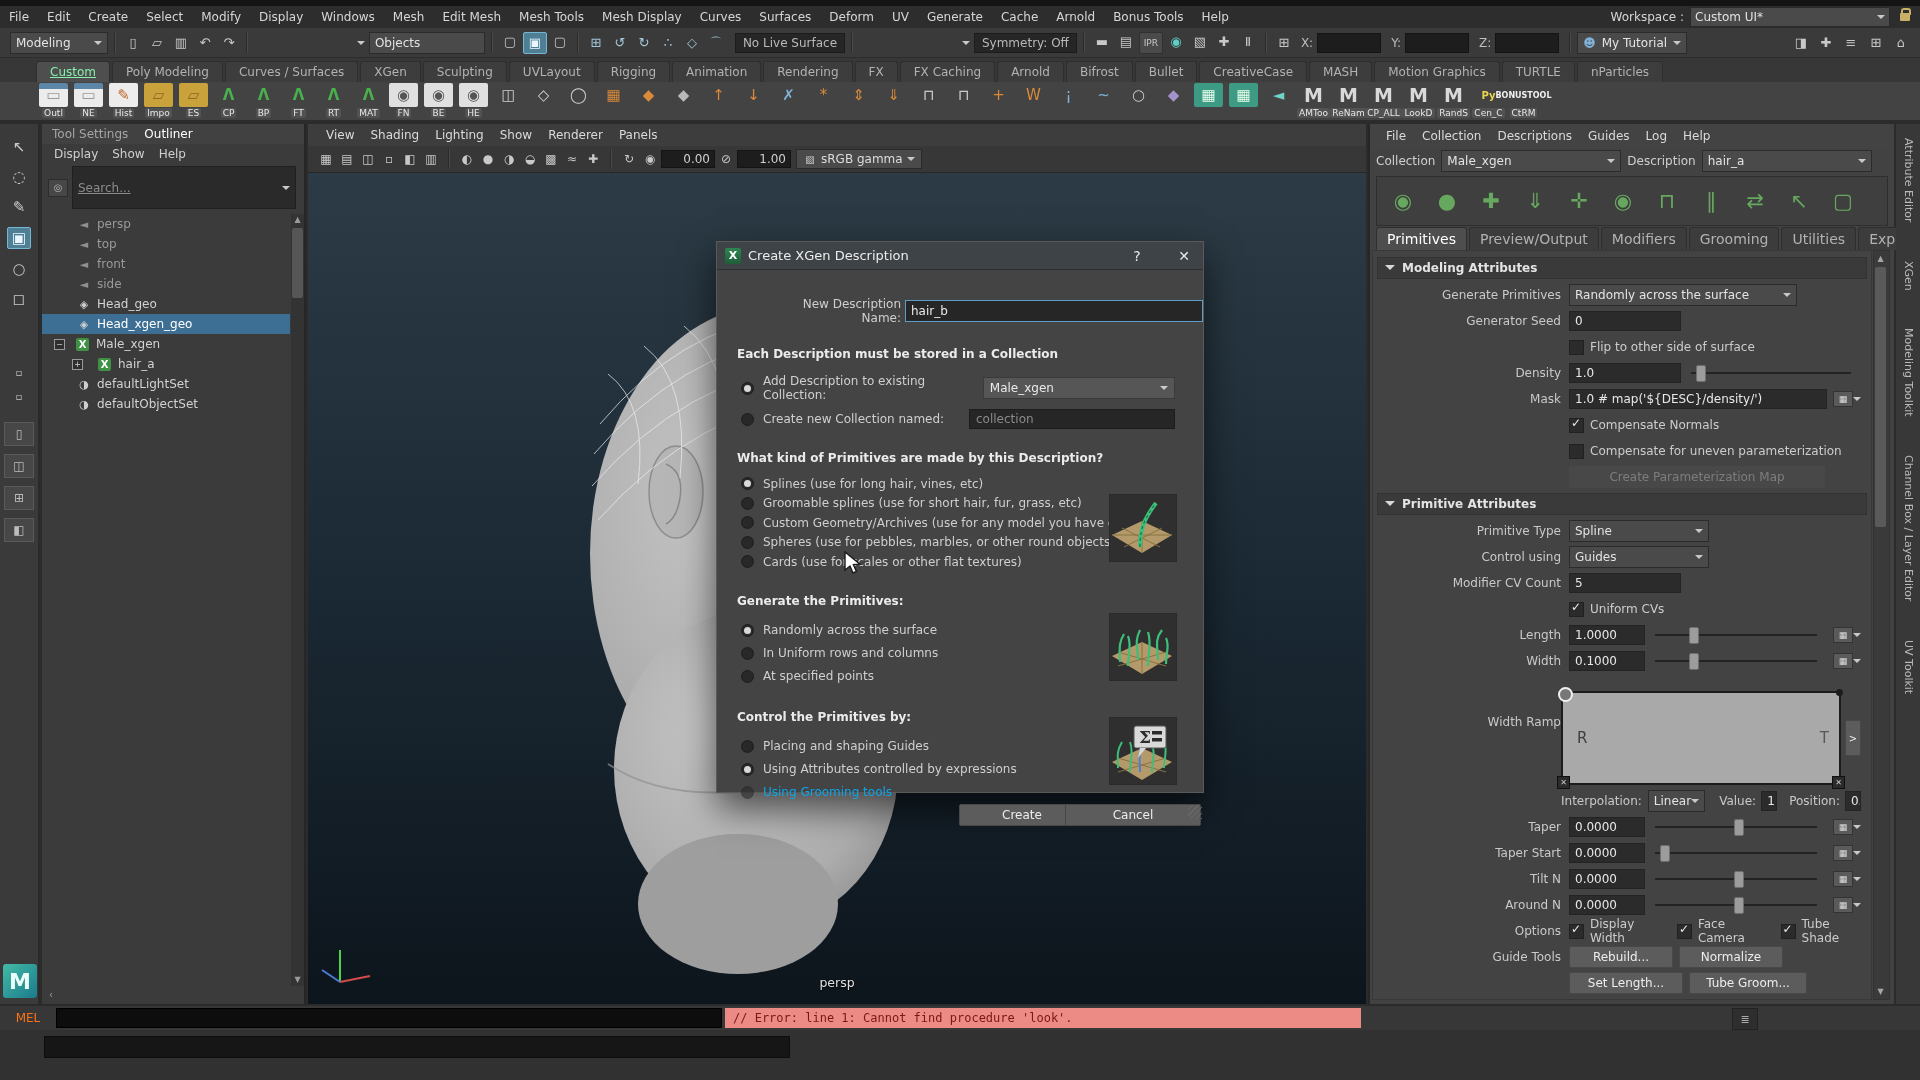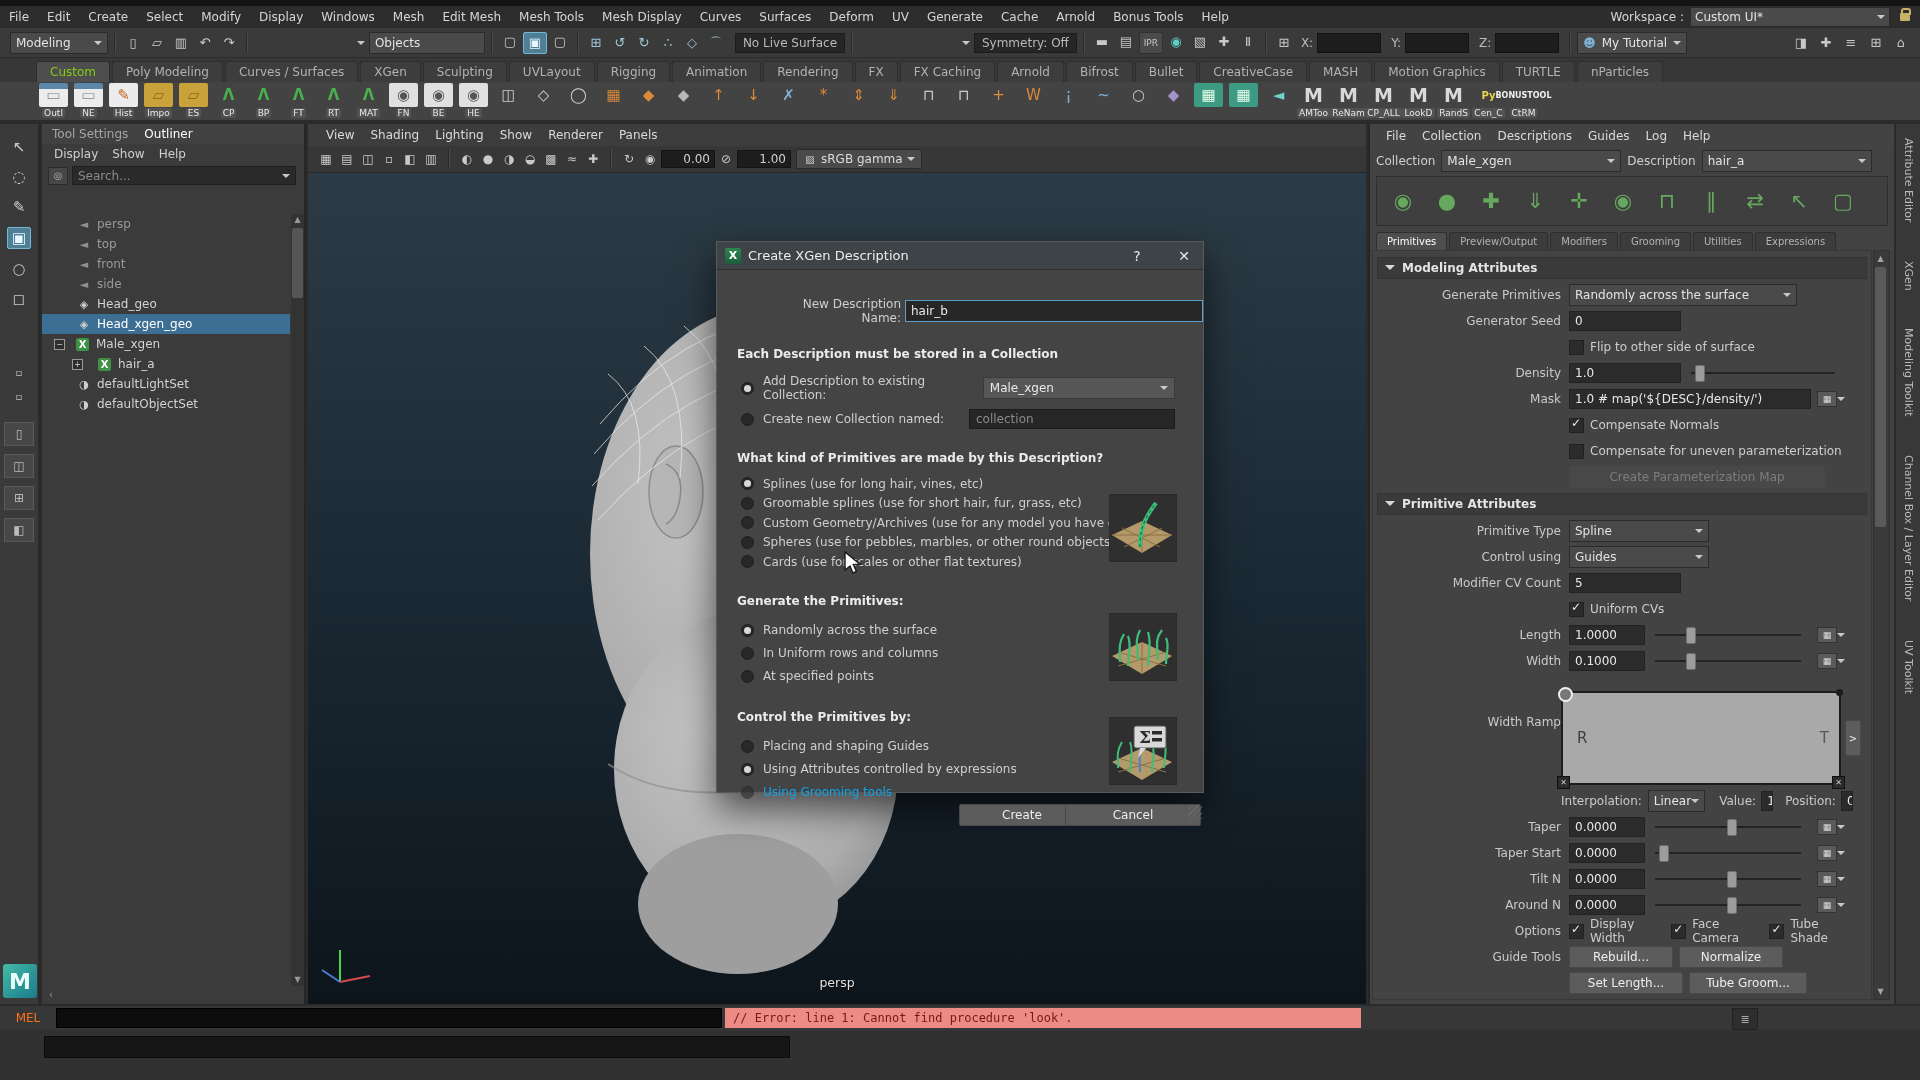--- a/index.html
+++ b/index.html
@@ -23,21 +23,21 @@
   .chip.on{background:#4f7f95;border:1px solid #77b5d4;color:#eaf6ff;}
   .chip.teal{color:#5fd0c8;}
   .chip.txt{font-size:9px;background:#4a4a4a;border:1px solid #303030;}
   .combo{height:20px;background:#4a4a4a;border:1px solid #2b2b2b;display:flex;align-items:center;padding:0 5px;color:#e3e3e3;}
   .sunken{height:18px;background:#262626;border:1px solid #1c1c1c;display:flex;align-items:center;padding:0 7px;color:#b9b9b9;}
   .coordfld{width:62px;height:18px;background:#1d1d1d;border:1px solid #141414;margin-right:4px;}
   .coordlab{color:#bdbdbd;margin:0 4px 0 6px;}
   
   #shelftabs{left:0;top:58px;width:1920px;height:24px;background:#373737;display:flex;align-items:flex-end;padding-left:36px;box-sizing:border-box;gap:2px;}
   .stab{padding:3px 13px;background:#3d3d3d;color:#b2b2b2;border:1px solid #2e2e2e;border-bottom:none;border-radius:3px 3px 0 0;white-space:nowrap;cursor:default;}
-  .stab.on{background:#4e4e4e;color:#84cc16;}
+  .stab.on{background:#4e4e4e;color:#86efac;text-decoration:underline;}
   #shelfrow{left:0;top:82px;width:1920px;height:40px;background:#434343;display:flex;align-items:flex-start;padding-left:36px;box-sizing:border-box;border-bottom:2px solid #2c2c2c;}
   .sitem{display:flex;flex-direction:column;align-items:center;width:35px;flex:none;}
   .sicon{width:29px;height:24px;display:flex;align-items:center;justify-content:center;font-size:15px;border-radius:2px;color:#cfcfcf;margin-top:1px;}
   .slabel{font-size:9px;line-height:10px;color:#e8e8e8;background:#525252;border-radius:2px;padding:0 2px;margin-top:1px;}
   .slabel:empty{display:none;}
   .i-win .sicon{background:linear-gradient(#5d87a8 26%,#ececec 26%);color:#9a9a9a;}
   .i-pencil .sicon{background:#ececec;color:#c06a2c;}
   .i-folder .sicon{background:#c9a23c;color:#8a6d1f;}
   .i-axis .sicon{color:#49b04e;font-weight:bold;}
   .i-eye .sicon{background:#e0e0e0;color:#555;}
@@ -59,21 +59,21 @@
   #toolbox .lay{width:28px;height:22px;border:1px solid #5a5a5a;background:#474747;margin:4px 0;display:flex;align-items:center;justify-content:center;color:#bdbdbd;font-size:12px;}
   #mayalogo{position:absolute;bottom:6px;left:3px;width:34px;height:34px;border-radius:3px;background:linear-gradient(135deg,#43bba6,#1b7a8c);color:#eafcfa;font-weight:bold;font-size:22px;display:flex;align-items:center;justify-content:center;}
   
   #outliner{left:42px;top:124px;width:264px;height:880px;background:#3b3b3b;border-right:2px solid #262626;box-sizing:border-box;}
   #outliner .ptabs{height:20px;display:flex;gap:16px;padding-left:10px;align-items:center;background:#414141;}
   #outliner .ptab{color:#a5a5a5;}
   #outliner .ptab.onp{color:#ffffff;}
   #outliner .omen{height:20px;display:flex;gap:14px;padding-left:12px;align-items:center;color:#cfcfcf;}
   #osearch{display:flex;align-items:center;gap:4px;padding:2px 8px 2px 6px;}
   #osearch .fico{width:18px;height:16px;background:#474747;border:1px solid #2d2d2d;color:#b5b5b5;font-size:10px;display:flex;align-items:center;justify-content:center;}
-  #osearch .sfld{flex:1;height:17px;background:#2a2a2a;border:1px solid #202020;color:#8b8b8b;display:flex;align-items:center;padding:0 5px;}
+  #osearch .sfld{flex:1;height:17px;background:#2a2a2a;border:1px solid #202020;color:#8b8b8b;display:flex;align-items:center;padding:12px 5px;text-decoration:underline;}
   #otree{position:absolute;left:0;top:90px;right:14px;bottom:18px;overflow:hidden;}
   .orow{height:20px;display:flex;align-items:center;position:relative;padding-left:34px;color:#d2d2d2;}
   .orow .oi{width:16px;text-align:center;margin-right:5px;font-size:11px;color:#cfcfcf;flex:none;}
   .orow.dim{color:#999999;}
   .orow.dim .oi{color:#8f8f8f;}
   .orow.sel{background:#3d6f94;color:#ffffff;}
   .orow.xg .oi{background:#3f9143;color:#fff;font-weight:bold;font-size:10px;border-radius:2px;height:13px;line-height:13px;width:13px;margin-right:7px;}
   .orow.ind{padding-left:56px;}
   .orow .exp{position:absolute;left:12px;top:5px;width:9px;height:9px;border:1px solid #9a9a9a;background:#2e2e2e;color:#d5d5d5;font-size:8px;line-height:9px;text-align:center;}
   .orow.ind .exp{left:30px;}
@@ -94,26 +94,26 @@
   
   #xgen{left:1368px;top:124px;width:526px;height:880px;background:#424242;border-left:2px solid #262626;box-sizing:border-box;}
   #xmenus{height:24px;display:flex;align-items:center;gap:2px;padding-left:8px;color:#dadada;background:#434343;}
   #xmenus .mi{padding:0 8px;}
   #xcombos{height:26px;display:flex;align-items:center;padding:0 6px;gap:6px;color:#cfcfcf;}
   #xcombos .combo{flex:none;}
   #xiconbar{margin:2px 6px;height:48px;border:1px solid #2e2e2e;background:#3f3f3f;display:flex;align-items:center;gap:4px;padding:0 6px;}
   #xiconbar .chip{width:38px;height:40px;font-size:21px;color:#bfbfbf;}
   #xiconbar .chip.g{color:#67a85f;}
   #xtabs{height:22px;display:flex;align-items:flex-end;gap:2px;padding-left:6px;}
-  .xtab{padding:3px 10px;background:#3c3c3c;color:#b2b2b2;border:1px solid #2e2e2e;border-bottom:none;border-radius:3px 3px 0 0;font-size:10px;white-space:nowrap;}
+  .xtab{padding:3px 10px;background:#3c3c3c;color:#b2b2b2;border:1px solid #2e2e2e;border-bottom:none;border-radius:3px 3px 0 0;font-size:14px;white-space:nowrap;}
   .xtab.on{background:#4e4e4e;color:#ffffff;}
   #xcontent{position:absolute;left:2px;right:22px;top:126px;bottom:4px;background:#434343;border:1px solid #383838;overflow:hidden;padding-bottom:4px;}
   .frame{background:#3a3a3a;border:1px solid #333;height:20px;display:flex;align-items:center;margin:6px 4px 0 4px;font-weight:bold;color:#e4e4e4;}
   .tri-d{width:0;height:0;border:5px solid transparent;border-top-color:#d8d8d8;margin:4px 7px 0 7px;}
-  .xrow{display:flex;align-items:center;height:20px;margin:6px 26px 0 0;}
+  .xrow{display:flex;align-items:center;height:20px;margin:6px 10px 0 0;}
   .xlab{width:188px;text-align:right;padding-right:8px;color:#c9c9c9;flex:none;white-space:nowrap;}
   .fld{background:#2b2b2b;border:1px solid #232323;height:18px;line-height:18px;padding:0 5px;color:#e8e8e8;white-space:nowrap;overflow:hidden;}
   .combo .val{white-space:nowrap;}
   .cb{width:13px;height:13px;background:#2b2b2b;border:1px solid #212121;margin-right:6px;flex:none;position:relative;}
   .cb.on::after{content:"✓";position:absolute;left:1px;top:-3px;color:#ededed;font-size:12px;}
   .slider{flex:1;position:relative;height:16px;margin:0 10px;}
   .slider .track{position:absolute;left:0;right:0;top:7px;height:2px;background:#232323;}
   .slider .handle{position:absolute;top:0;width:8px;height:15px;background:#9c9c9c;border-radius:2px;border:1px solid #6e6e6e;}
   .mapchip{width:18px;height:14px;background:#5a5a5a;border:1px solid #333;color:#ddd;font-size:9px;display:flex;align-items:center;justify-content:center;margin-left:6px;flex:none;}
   .btn{height:20px;background:#5c5c5c;border:1px solid #484848;border-radius:2px;color:#ededed;display:inline-flex;align-items:center;justify-content:center;padding:0 12px;white-space:nowrap;}

